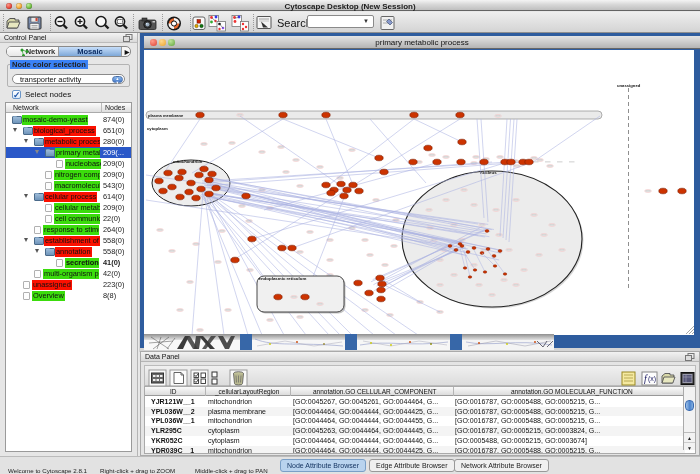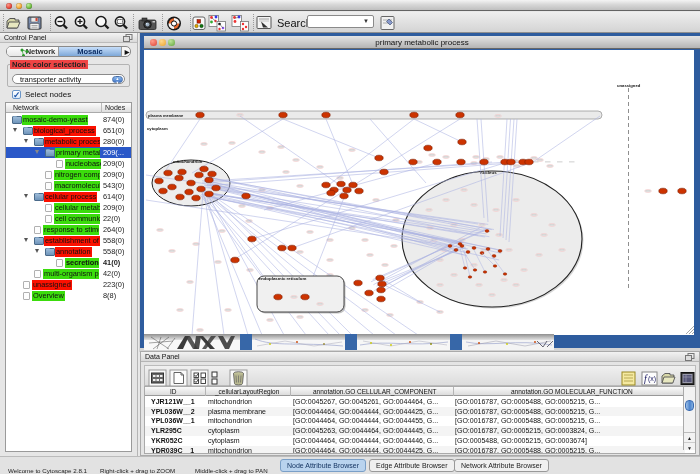--- a/index.html
+++ b/index.html
@@ -16,21 +16,21 @@
 #searcharrow{position:absolute;right:1px;top:1px;width:12px;height:9px;font-size:6px;color:#333;text-align:center;line-height:9px;}
 
 #cpanel{left:0;top:33px;width:138px;height:423px;background:#e6e6e6;border-right:1px solid #b5b5b5;}
 #cp-head{position:absolute;left:0;top:0;width:137px;height:10px;background:linear-gradient(#f3f3f3,#d9d9d9);border-bottom:1px solid #bbb;font-size:7px;font-weight:normal;color:#111;padding-left:4px;line-height:10px;}
 #cp-tabs{position:absolute;left:6px;top:13px;width:125px;height:11px;border:1px solid #8a8a8a;border-radius:5px;background:#f6f6f6;overflow:hidden;}
 .seg{position:absolute;top:0;height:11px;font-size:7.5px;font-weight:bold;text-align:center;line-height:10px;}
 #seg-net{left:0;width:52px;color:#333;background:linear-gradient(#fdfdfd,#e2e2e2);border-right:1px solid #9a9a9a;}
 #seg-mos{left:52px;width:63px;color:#0d2f66;background:linear-gradient(#c6defa,#7fa9d9 80%);border-right:1px solid #9a9a9a;}
 #seg-arr{left:115px;width:10px;color:#111;font-size:6px;line-height:11px;}
 #groupbox{position:absolute;left:7px;top:31px;width:123px;height:23px;border:1px solid #b3b3b3;border-radius:2px;}
-#grouplbl{position:absolute;left:10px;top:27px;font-size:7.5px;font-weight:bold;color:#222;background:#ef4444;padding:0 2px;}
+#grouplbl{position:absolute;left:10px;top:27px;font-size:7.5px;font-weight:bold;color:#222;background:#3b82f6;padding:0 2px;}
 #combo{position:absolute;left:12px;top:41px;width:113px;height:10px;background:#fff;border:1px solid #8a8a8a;border-radius:5px;font-size:7.5px;color:#111;line-height:9px;padding-left:7px;}
 #combo-btn{position:absolute;right:1px;top:0.6px;width:11px;height:7.6px;border-radius:4px;background:linear-gradient(#8cb8ec,#4377c9);color:#fff;font-size:3.8px;line-height:4px;text-align:center;border:1px solid #4a70a8;}
 #cb{position:absolute;left:12px;top:57px;width:9px;height:9px;background:linear-gradient(#fdfeff,#dcebfa);border:1px solid #6b96c8;border-radius:2px;color:#1c54a8;font-size:9px;line-height:8px;font-weight:bold;text-align:center;}
 #cblbl{position:absolute;left:25px;top:57px;font-size:8px;color:#111;}
 #treebox{position:absolute;left:5px;top:69px;width:127px;height:350px;background:#fff;border:1px solid #9a9a9a;}
 #treehead{position:absolute;left:0;top:0;width:125px;height:10px;background:linear-gradient(#fcfcfc,#dedede);border-bottom:1px solid #aaa;font-size:7px;color:#222;}
 #treehead .c1{position:absolute;left:7px;top:1px;}
 #treehead .c2{position:absolute;left:99px;top:1px;}
 #treehead .sep{position:absolute;left:95px;top:0;height:10px;border-left:1px solid #bbb;}
 .trow{position:absolute;left:0;width:125px;height:11px;font-size:7.4px;line-height:11px;white-space:nowrap;}
@@ -69,20 +69,21 @@
 .btab{position:absolute;top:2px;height:13px;border:1px solid #999;background:#f0f0f0;font-size:7px;line-height:12px;padding:0 6px;border-radius:3px;color:#222;}
 .btab.sel{background:#b9d3ee;border-color:#7a9fc7;color:#10305e;}
 </style></head>
 <body>
 <div id="app">
 
 <div class="abs" id="titlebar">
   <div class="tl" style="left:6px;background:radial-gradient(circle at 35% 30%,#ff9a8a,#e8463a 60%,#b02c22);"></div>
   <div class="tl" style="left:16px;background:radial-gradient(circle at 35% 30%,#ffe2a0,#f5a834 60%,#c07b16);"></div>
   <div class="tl" style="left:26px;background:radial-gradient(circle at 35% 30%,#c2f0a0,#6fbe3e 60%,#3f8a1e);"></div>
+  <div id="title-text">Cytoscape Desktop (New Session)</div>
 </div>
 
 <div class="abs" id="toolbar">
   <div class="tsep" style="left:3px;"></div>
   <div class="tsep" style="left:50px;"></div>
   <div class="tsep" style="left:133px;"></div>
   <div class="tsep" style="left:162px;"></div>
   <div class="tsep" style="left:190px;"></div>
   <div class="tsep" style="left:253px;"></div>
   <svg id="tb-icons" width="700" height="21" style="position:absolute;left:0;top:0;">

